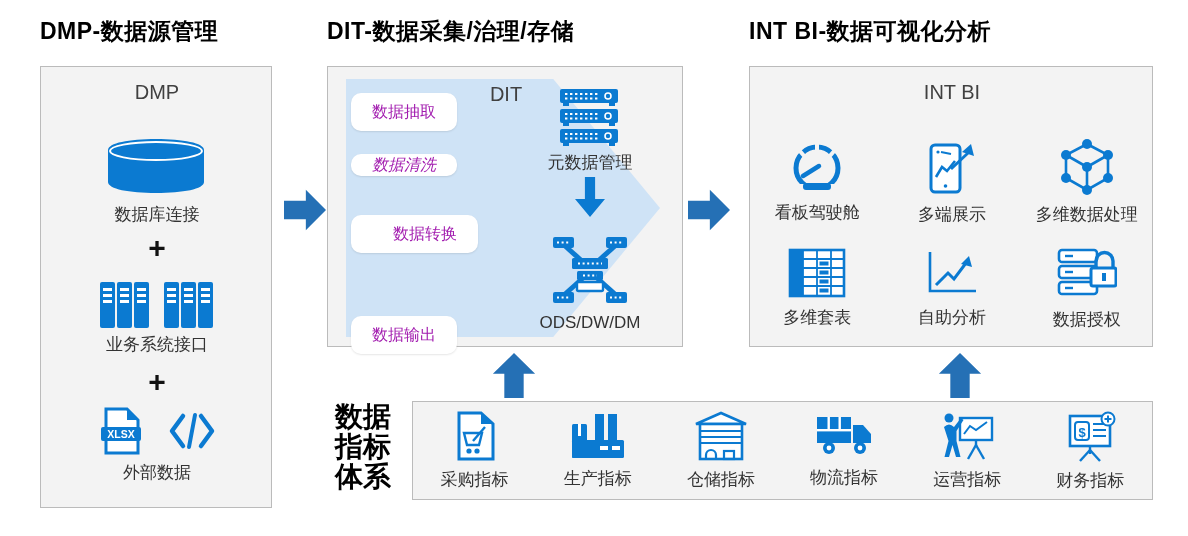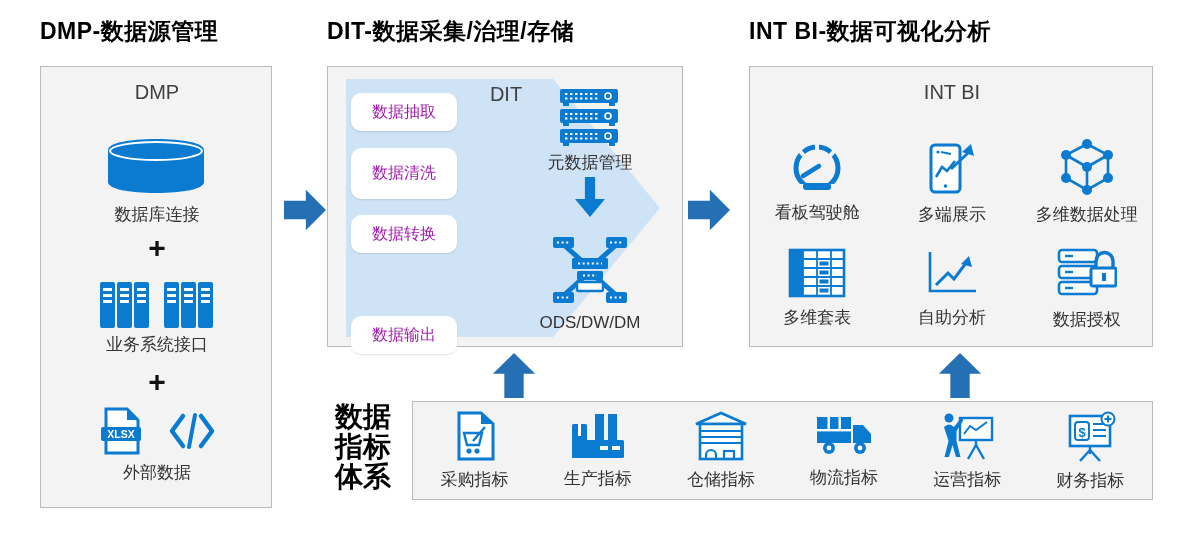--- a/index.html
+++ b/index.html
@@ -109,22 +109,22 @@
     <div class="abs item-label" style="left:0;top:394px;width:232px;">外部数据</div>
   </div>
 
   <div class="abs arrow-right" style="left:284px;top:189px;width:42px;height:42px;"></div>
 
   <div class="abs panel" style="left:327px;top:66px;width:356px;height:281px;">
     <div class="abs chevron" style="left:18px;top:12px;width:314px;height:258px;"></div>
     <div class="abs panel-header" style="left:138px;top:16px;width:80px;">DIT</div>
 
     <div class="abs step-btn" style="left:23px;top:26px;width:106px;height:38px;">数据抽取</div>
-    <div class="abs step-btn" style="left:23px;top:81px;width:106px;height:51px;">数据清洗</div>
-    <div class="abs step-btn" style="left:23px;top:148px;width:106px;height:38px;">数据转换</div>
+    <div class="abs step-btn" style="left:23px;top:87px;width:106px;height:22px;font-style:italic;">数据清洗</div>
+    <div class="abs step-btn" style="left:23px;top:148px;width:106px;height:38px;padding-left:21px;">数据转换</div>
     <div class="abs step-btn" style="left:23px;top:209px;width:106px;height:38px;margin-top:40px;">数据输出</div>
 
     <div class="abs icon-box" style="left:230px;top:22px;width:64px;height:58px;">
       <svg width="64" height="58" viewBox="0 0 64 58">
         <g>
           <g transform="translate(0,0)">
             <rect x="2" y="0" width="58" height="14" rx="2" fill="#0b7ad1"></rect>
             <line x1="7" y1="5" x2="40" y2="5" stroke="#fff" stroke-width="2.2" stroke-dasharray="2.4 2.6"></line>
             <line x1="7" y1="9.5" x2="40" y2="9.5" stroke="#fff" stroke-width="2.2" stroke-dasharray="2.4 2.6"></line>
             <circle cx="50" cy="7" r="3" fill="none" stroke="#fff" stroke-width="1.6"></circle>

